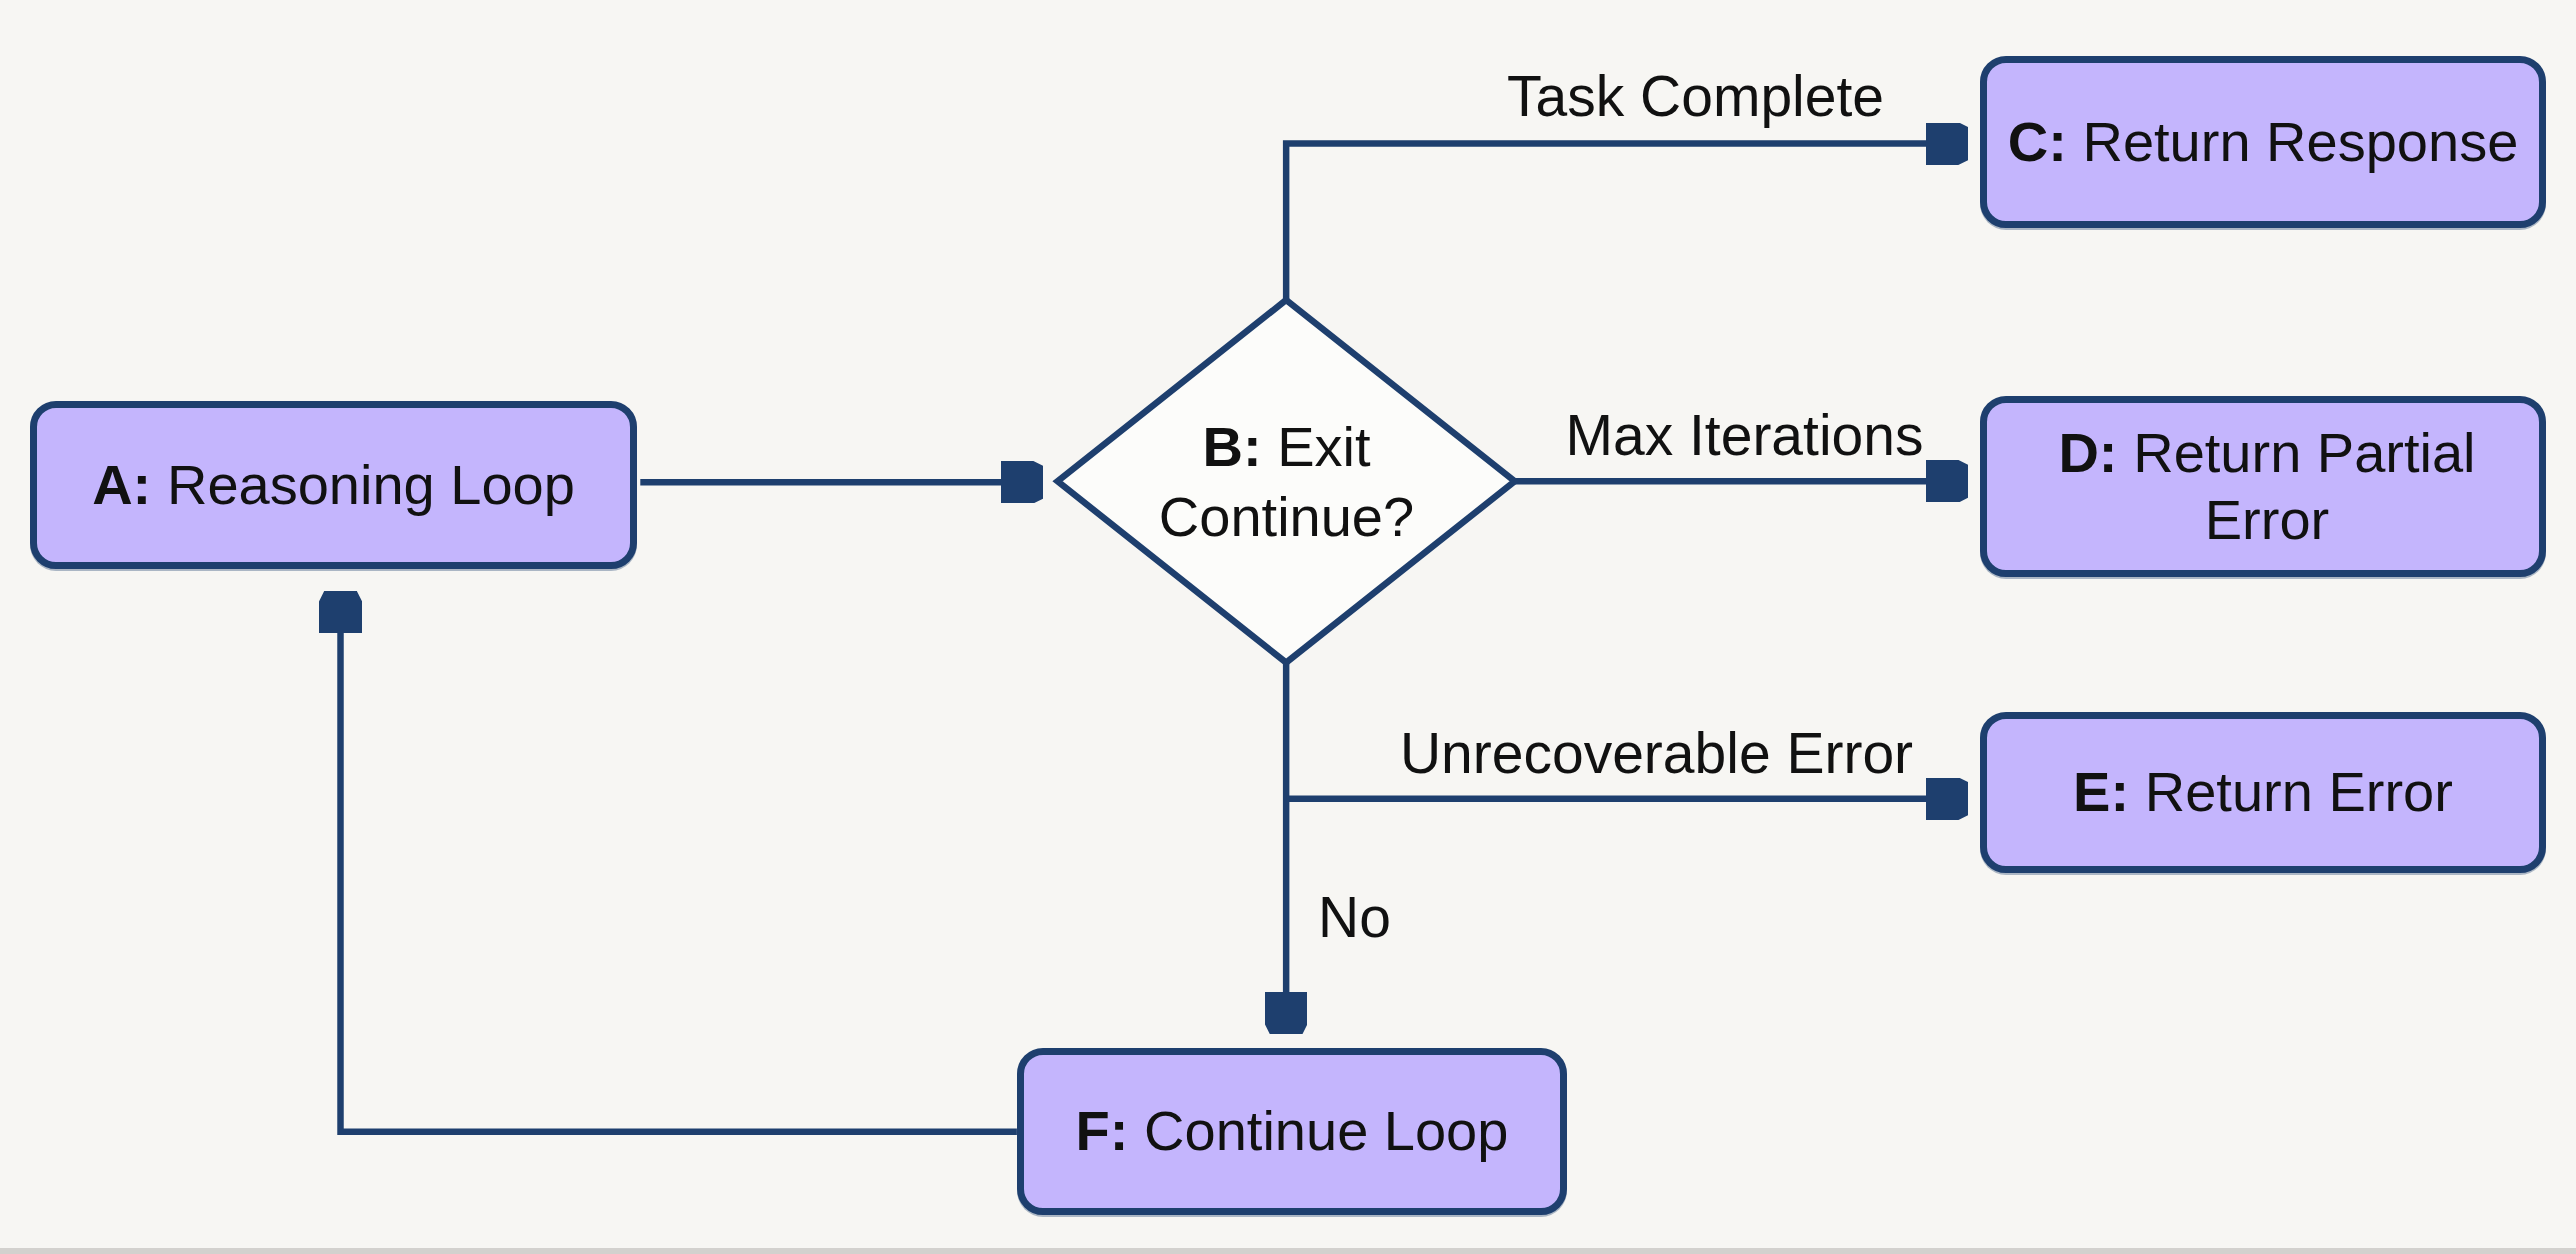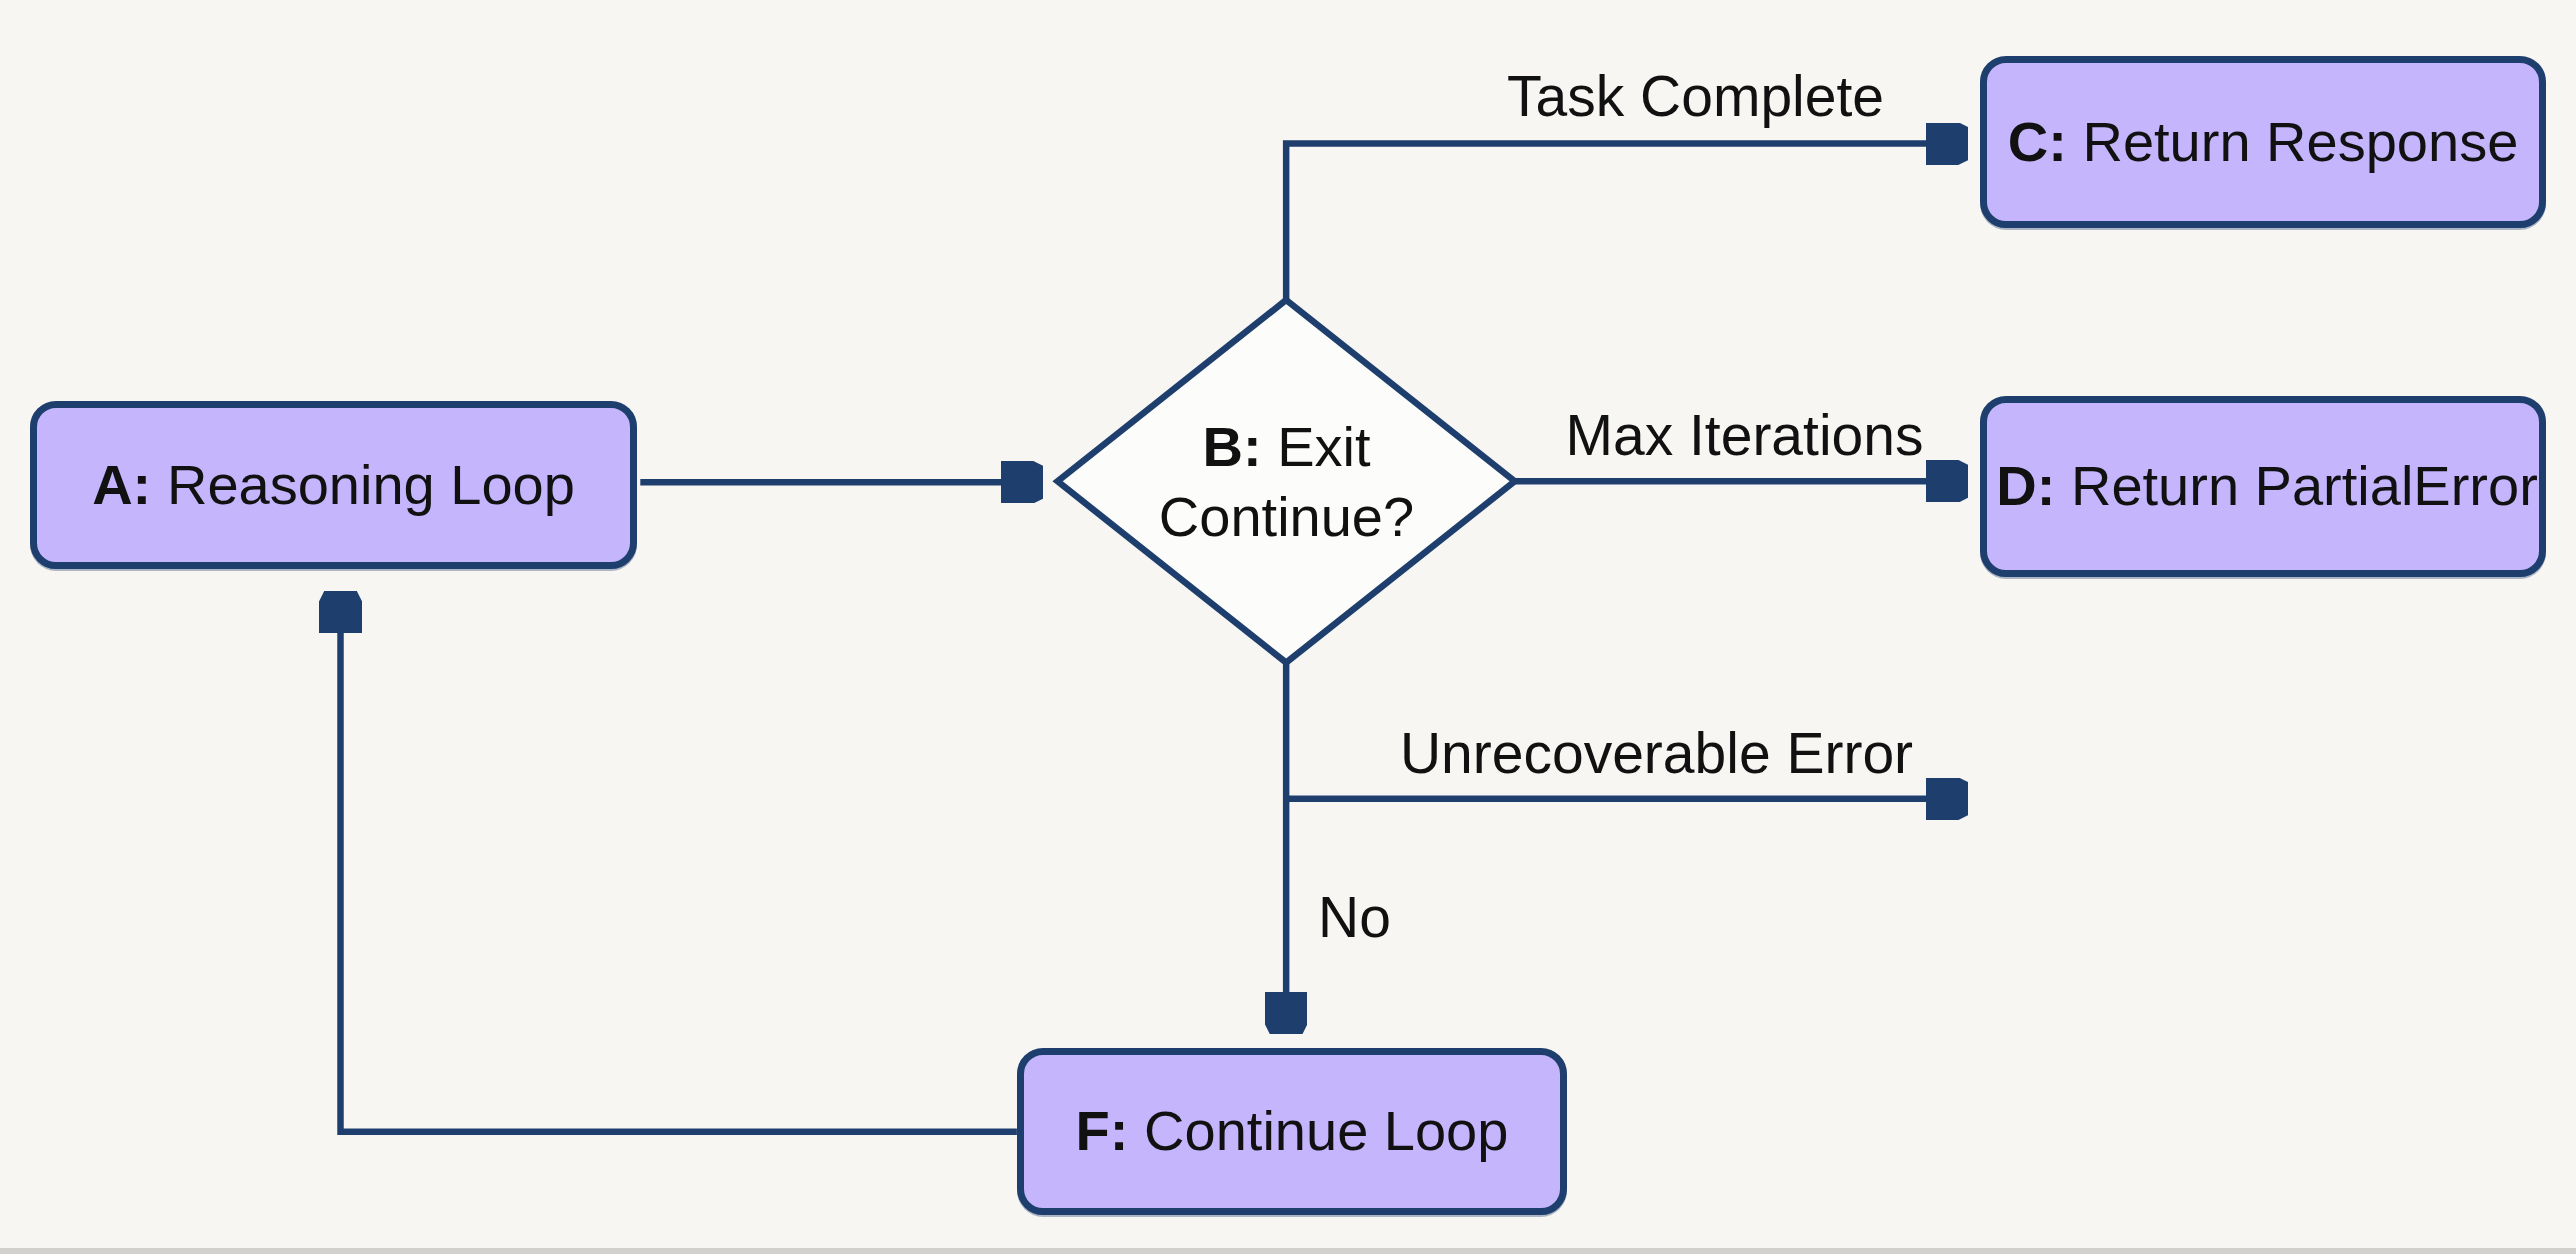--- a/index.html
+++ b/index.html
@@ -118,27 +118,32 @@
     </span>
     <span>Continue?</span>
   </div>
 
   <div class="node" style="left:1980px; top:56px; width:566px; height:172px;">
     <span>
       <span class="pfx">C:</span><span>Return Response</span>
     </span>
   </div>
 
-  <div class="node" style="left:1980px; top:396px; width:566px; height:181px; flex-direction:row;padding-left:8px;">
+  <div class="node" style="left:1980px; top:396px; width:566px; height:181px; flex-direction:column;padding-left:8px;">
     <span>
       <span class="pfx">D:</span><span>Return Partial</span>
     </span>
     <span>Error</span>
   </div>
 
+  <div class="node" style="left:1980px; top:712px; width:566px; height:161px;">
+    <span>
+      <span class="pfx">E:</span><span>Return Error</span>
+    </span>
+  </div>
 
   <div class="node" style="left:1017px; top:1048px; width:550px; height:167px;">
     <span>
       <span class="pfx">F:</span><span>Continue Loop</span>
     </span>
   </div>
 
   <div class="edge-label" style="left:1467px; top:402px; width:555px;">Max Iterations</div>
 
   <div class="edge-label" style="left:1418px; top:63px; width:555px;">Task Complete</div>

